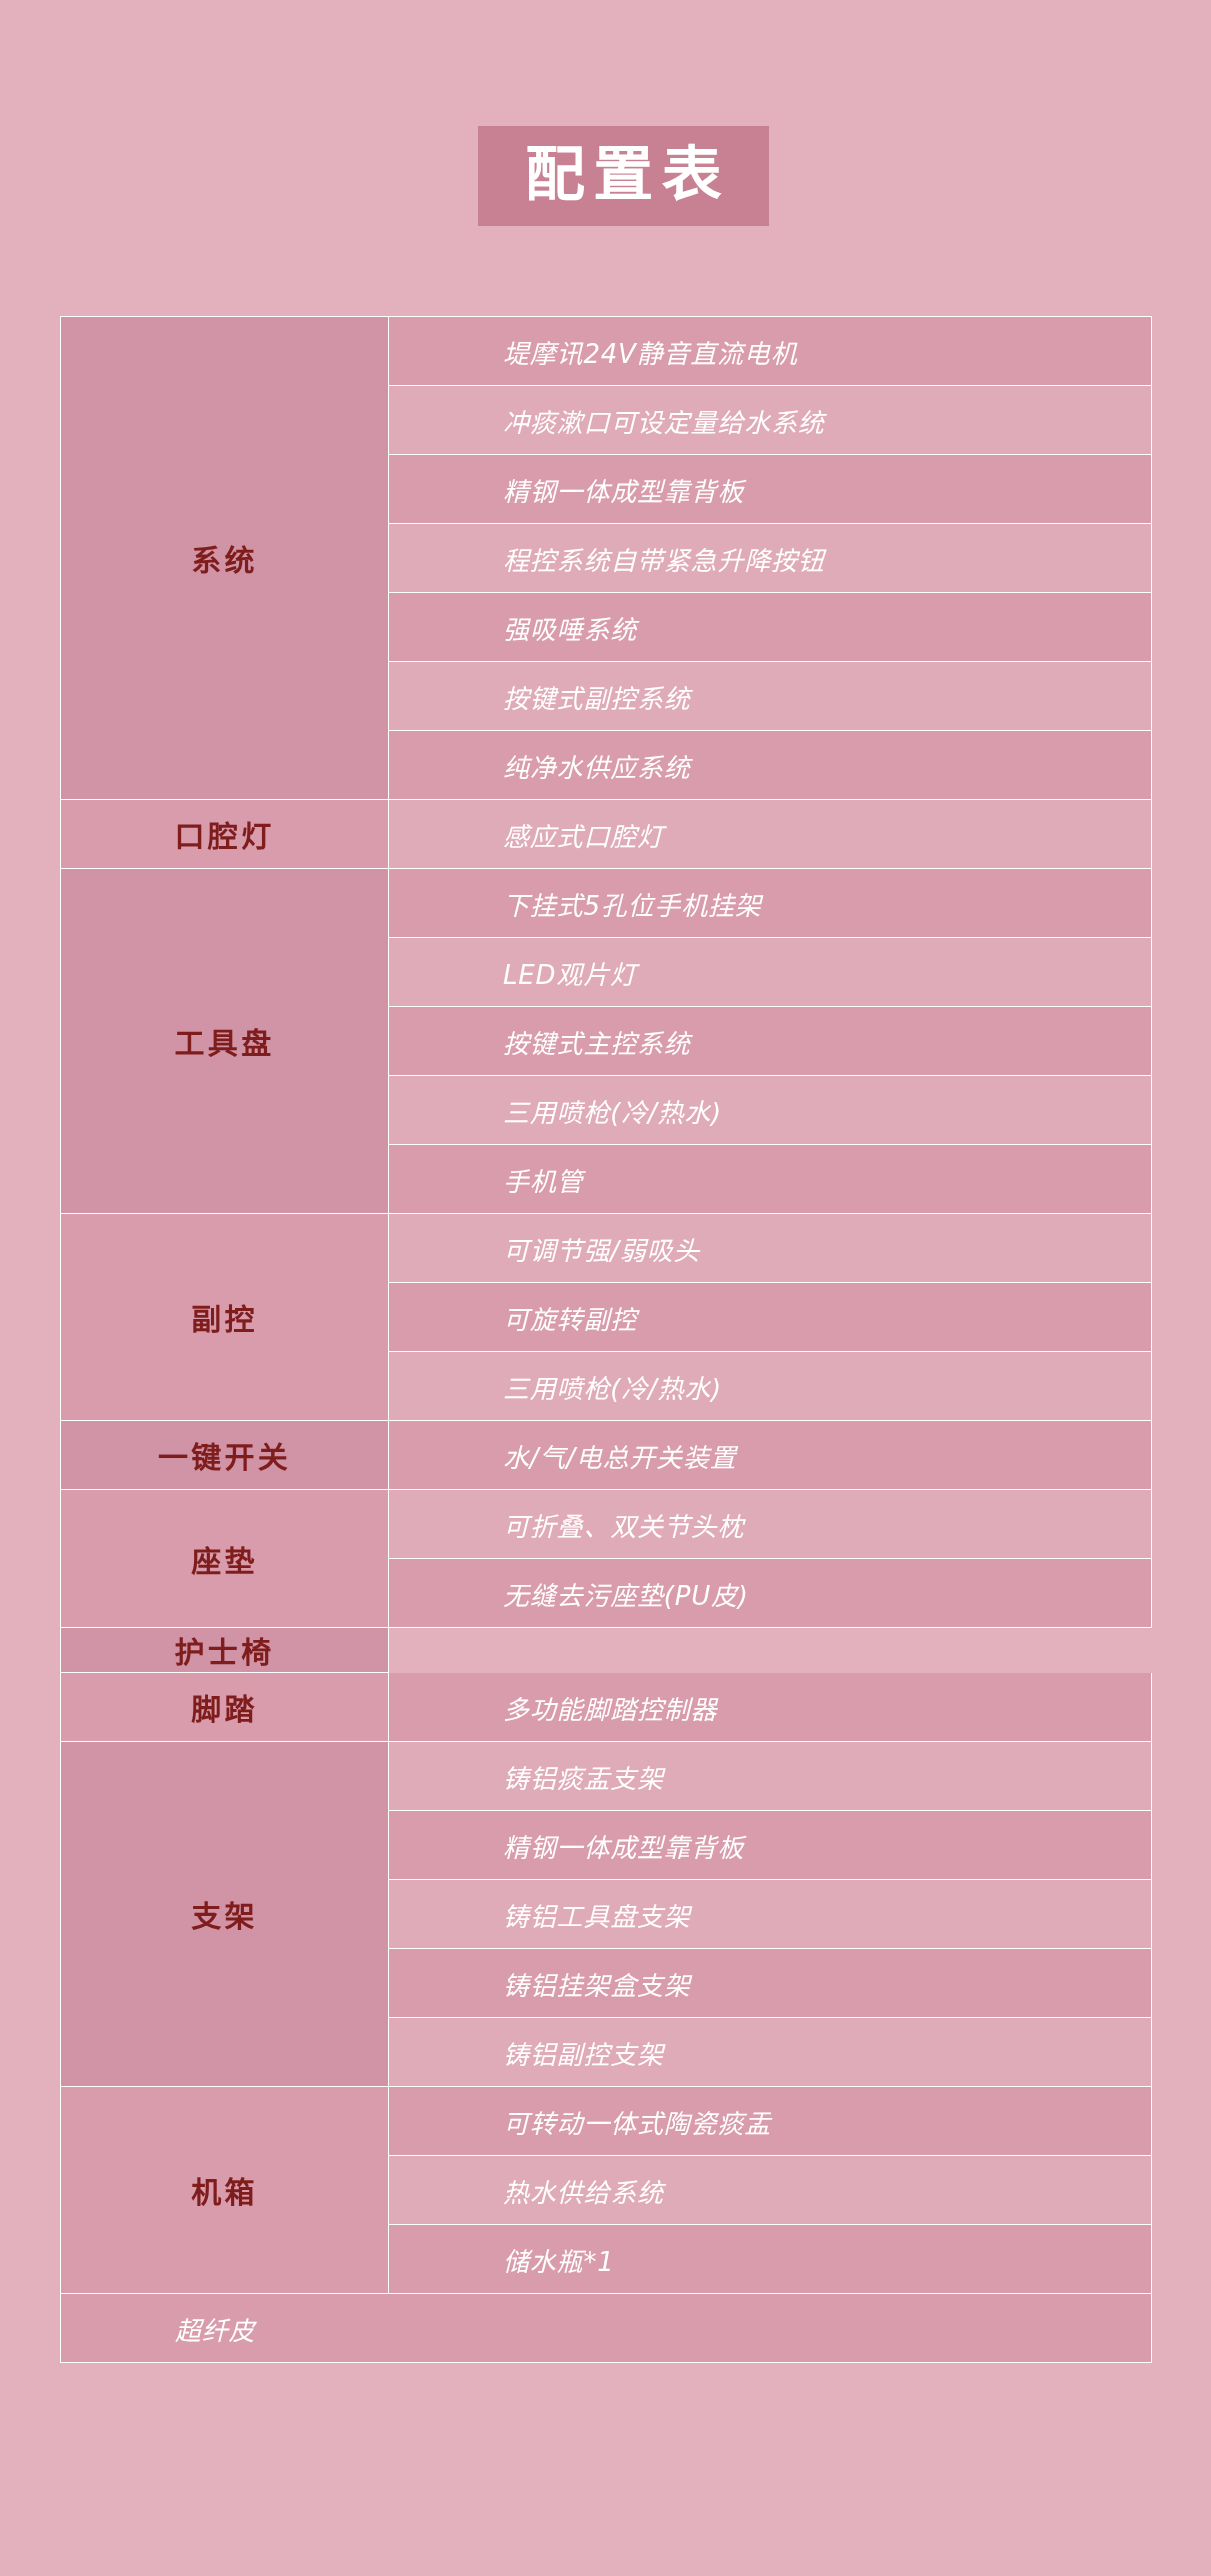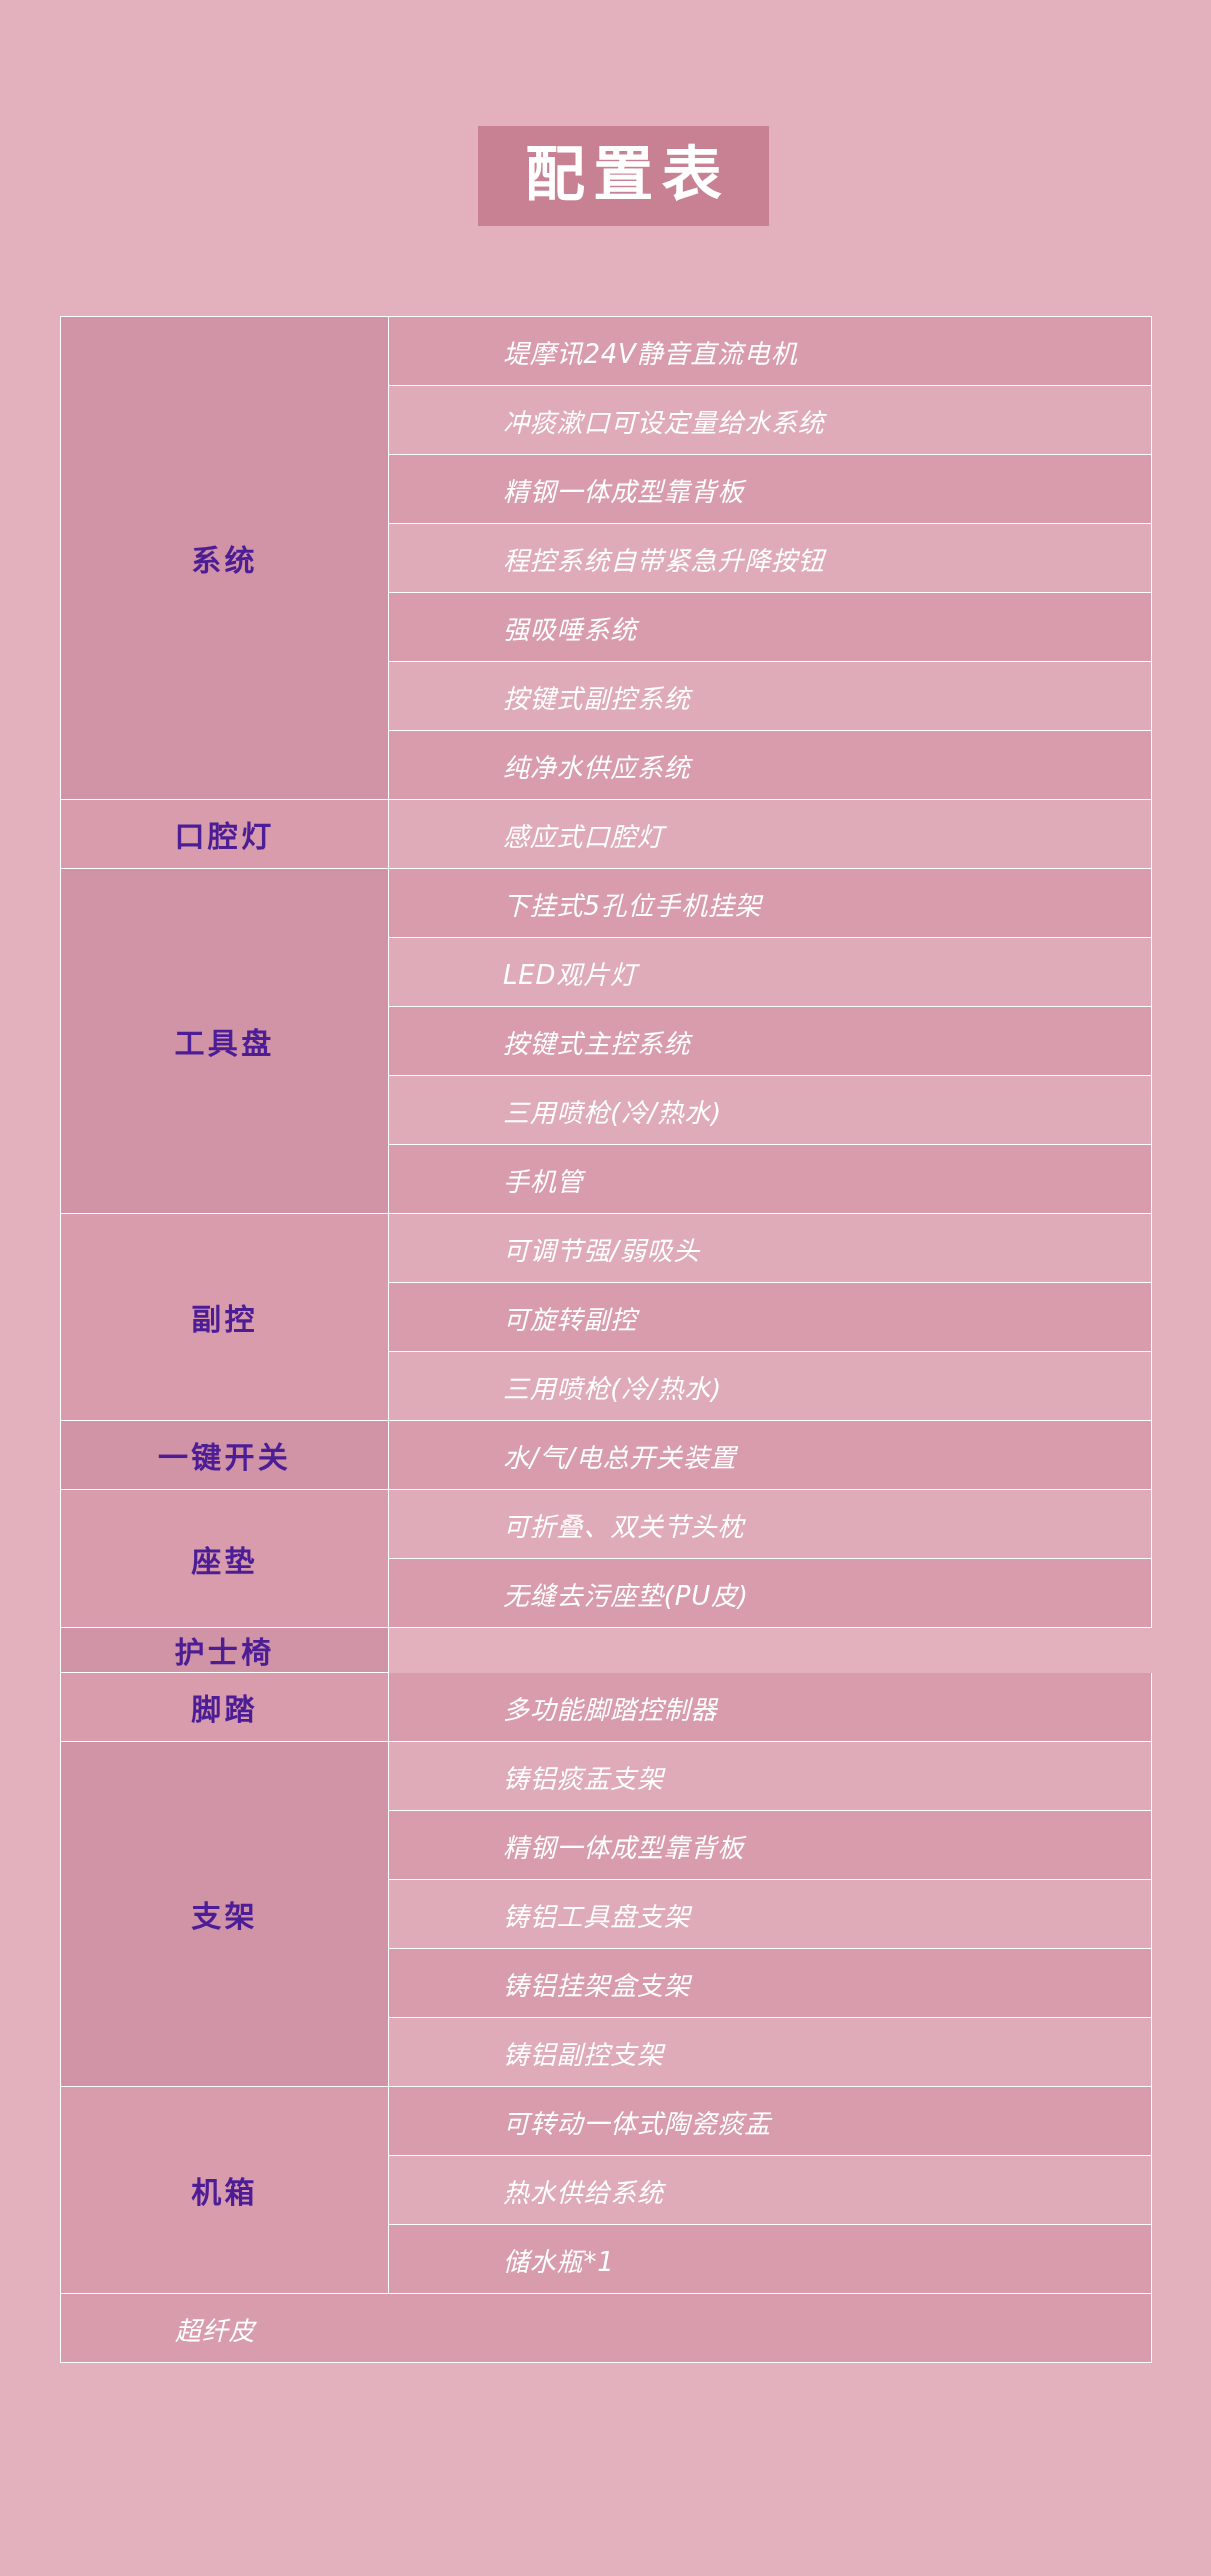--- a/index.html
+++ b/index.html
@@ -51,21 +51,21 @@
   }
   .cat-cell {
     width: 328px;
     min-width: 328px;
     box-sizing: border-box;
     border-right: 1.7px solid #ffffff;
     border-bottom: 1.7px solid #ffffff;
     display: flex;
     align-items: center;
     justify-content: center;
-    color: #4c1d95;
+    color: #7f1d1d;
     font-size: 30px;
     font-weight: bold;
     letter-spacing: 3.3px;
     background: #d194a6;
   }
   .items-col {
     flex: 1;
     display: flex;
     flex-direction: column;
     font-style: italic;

